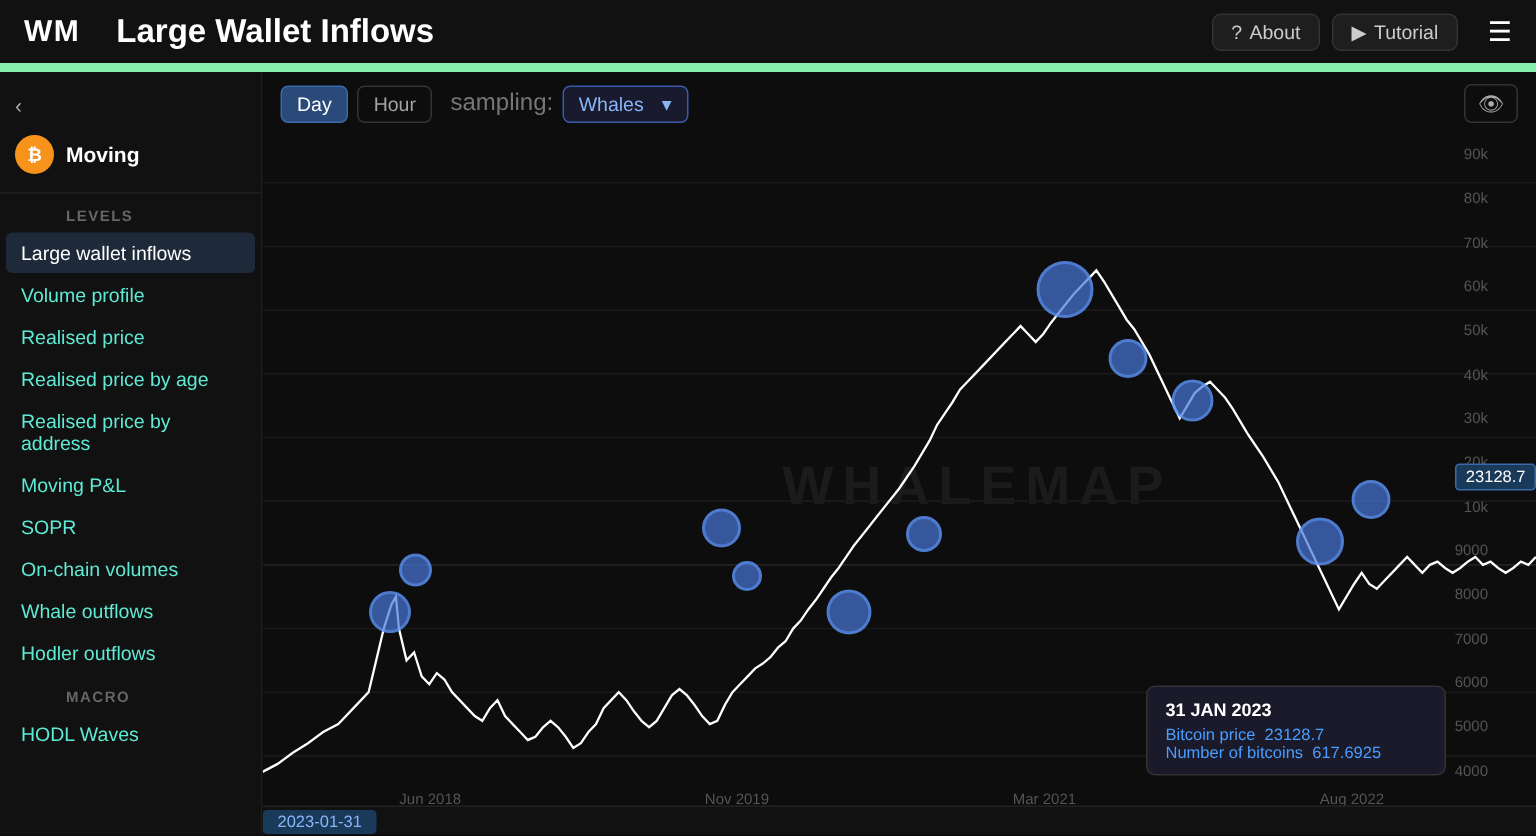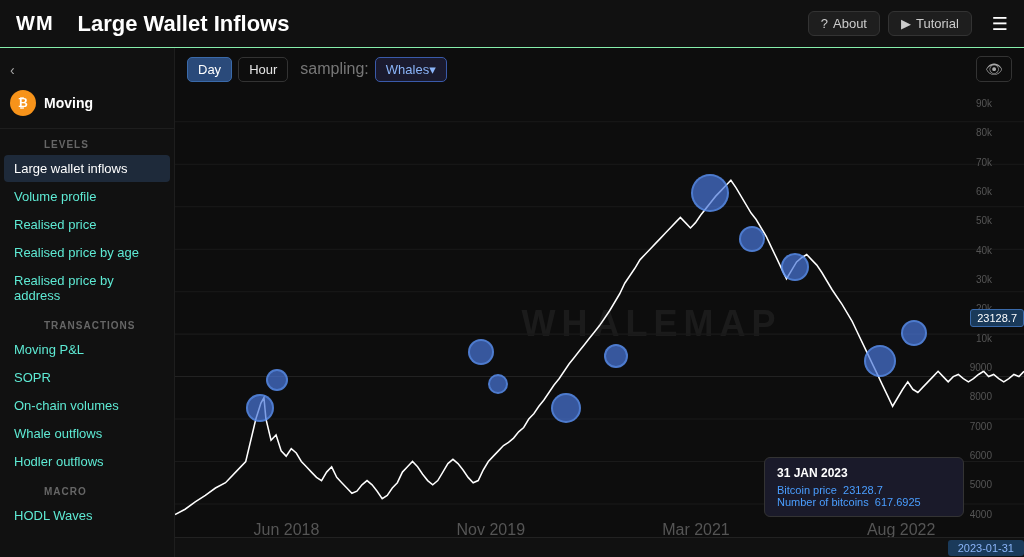--- a/index.html
+++ b/index.html
@@ -11,21 +11,21 @@
       width: 1024px;
       height: 557px;
       overflow: hidden;
       display: flex;
       flex-direction: column;
     }
 
     
     .header {
       background: #111;
-      border-bottom: 1px solid #86efac;
+      border-bottom: 6px solid #86efac;
       display: flex;
       align-items: center;
       padding: 0 16px;
       height: 48px;
       flex-shrink: 0;
     }
     .logo {
       color: #fff;
       font-size: 20px;
       font-weight: bold;
@@ -143,37 +143,37 @@
     .toolbar {
       display: flex;
       align-items: center;
       padding: 8px 12px;
       gap: 6px;
       flex-shrink: 0;
     }
     .tb-btn {
       background: transparent;
       border: 1px solid #333;
-      color: #e5e5e5;
+      color: #a3a3a3;
       border-radius: 5px;
       padding: 4px 10px;
       font-size: 13px;
       cursor: pointer;
     }
     .tb-btn.active {
       background: #2a4a7a;
       border-color: #3a6aaa;
       color: #fff;
     }
 
     .sampling-label { color: #777; margin-left: 6px; font-size: 16px; }
 
     .sampling-select {
       display: flex;
-      gap: 0;
+      gap: 12px;
       background: #1a1a2e;
       border: 1px solid #3a5aaa;
       border-radius: 5px;
       padding: 4px 10px;
       color: #8ab4f8;
       cursor: pointer;
       font-size: 13px;
     }
 
     .eye-btn {
@@ -269,34 +269,34 @@
     .x-axis {
       position: absolute;
       bottom: 18px;
       left: 0;
       right: 0;
       display: flex;
       justify-content: space-around;
       padding: 0 20px 0 10px;
       pointer-events: none;
     }
-    .x-label { color: #555; font-size: 16px; }
+    .x-label { color: #555; font-size: 10px; }
 
     
     .date-bar {
       position: absolute;
       bottom: 0;
       left: 0;
       right: 0;
       height: 20px;
       background: #111;
       border-top: 1px solid #222;
       display: flex;
       align-items: center;
-      justify-content: flex-end;
+      justify-content: flex-start;
     }
     .date-current {
       background: #1a3a5a;
       color: #8ab4f8;
       font-size: 11px;
       padding: 2px 10px;
       border-radius: 3px;
     }
 
     
@@ -340,21 +340,20 @@
       <span class="coin-name">Moving</span>
     </div>
 
     <div class="sidebar-section-label">LEVELS</div>
     <div class="sidebar-item active">Large wallet inflows</div>
     <div class="sidebar-item">Volume profile</div>
     <div class="sidebar-item">Realised price</div>
     <div class="sidebar-item">Realised price by age</div>
     <div class="sidebar-item">Realised price by address</div>
 
-    <div class="sidebar-section-label">TRANSACTIONS</div>
     <div class="sidebar-item">Moving P&amp;L</div>
     <div class="sidebar-item">SOPR</div>
     <div class="sidebar-item">On-chain volumes</div>
     <div class="sidebar-item">Whale outflows</div>
     <div class="sidebar-item">Hodler outflows</div>
 
     <div class="sidebar-section-label">MACRO</div>
     <div class="sidebar-item">HODL Waves</div>
 
   </div>

